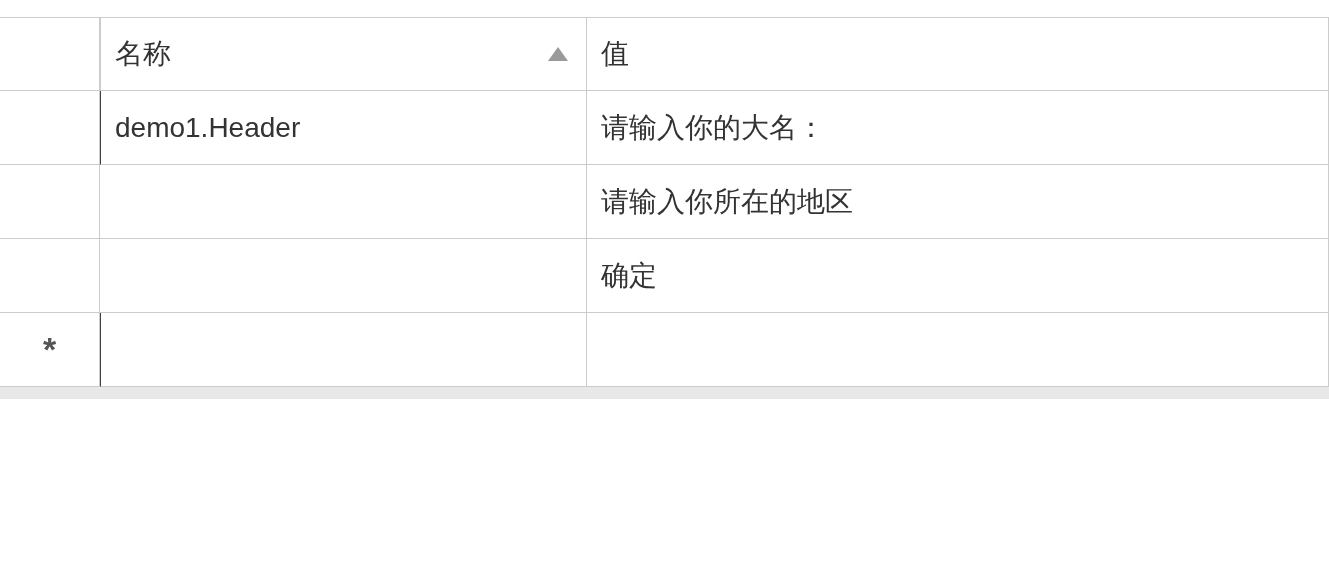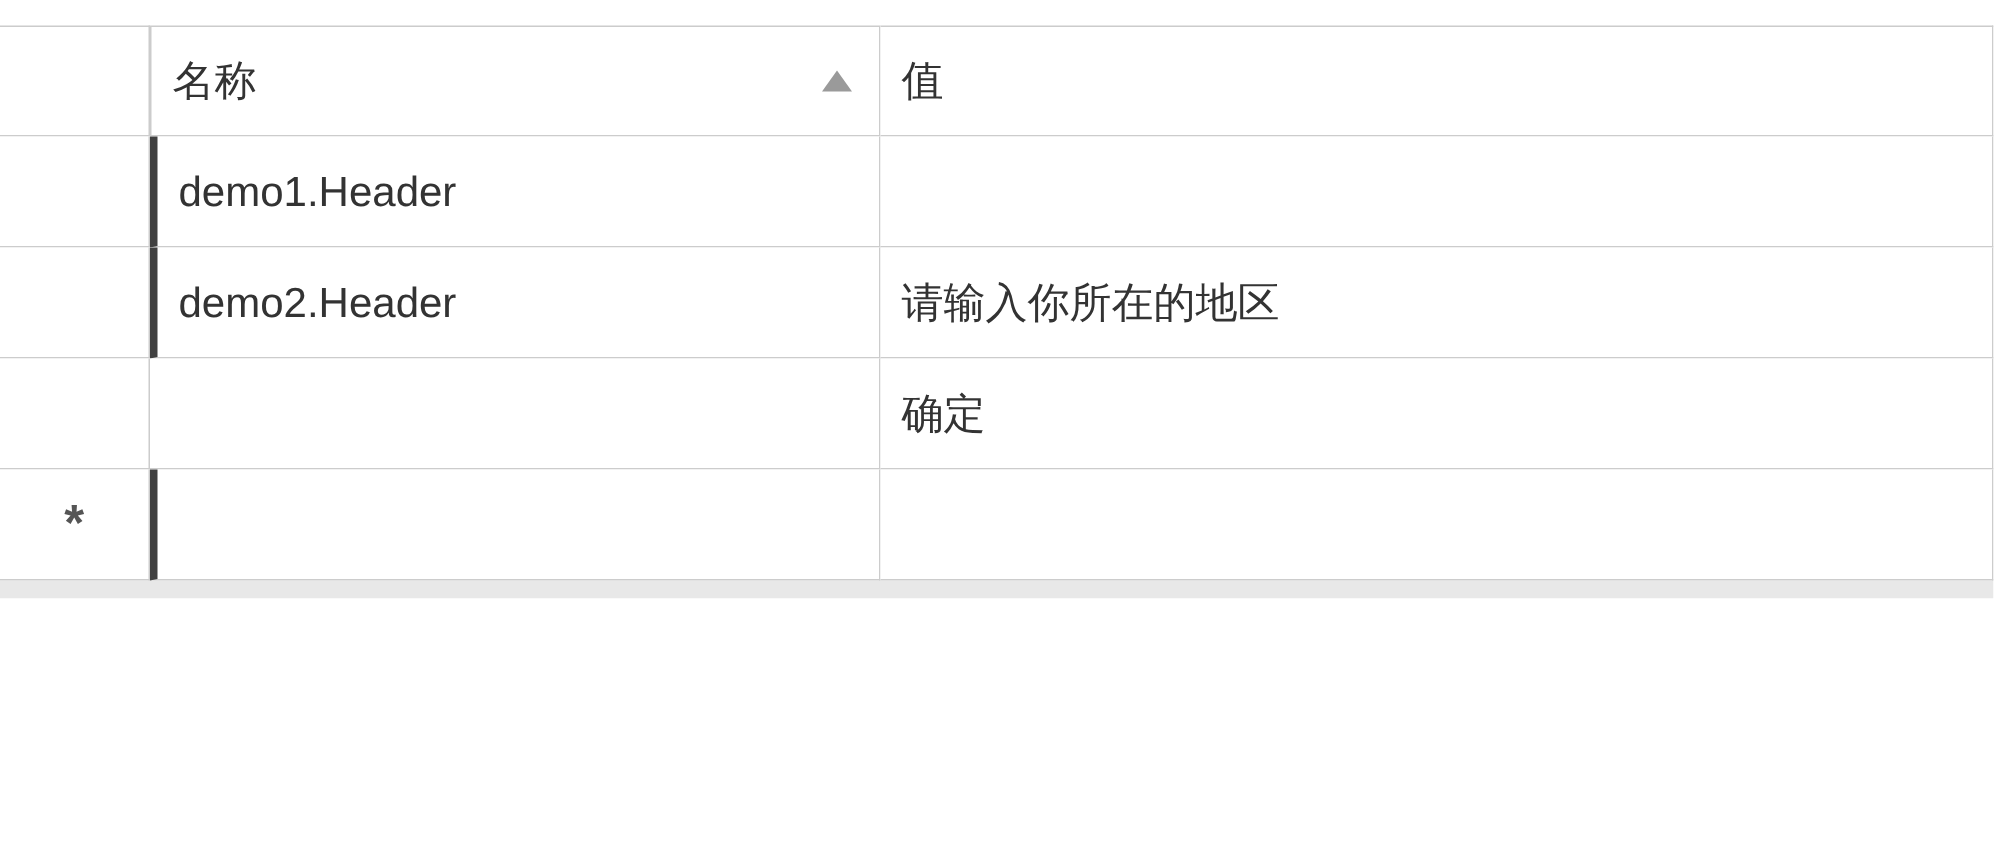--- a/index.html
+++ b/index.html
@@ -59,21 +59,21 @@
       width: 0;
       height: 0;
       border-left: 10px solid transparent;
       border-right: 10px solid transparent;
       border-bottom: 14px solid #9a9a9a;
     }
     .name-header {
       border-left: 1px solid #cccccc;
     }
     .name-cell {
-      border-left: 5px solid #404040;
+      border-left: 1px solid #404040;
     }
     .value-header {
       
     }
     .star-cell {
       font-family: Arial, sans-serif;
       color: #555555;
     }
     .bottom-strip {
       grid-column: 1 / 4;
@@ -93,27 +93,27 @@
     <span class="sort-icon"></span>
   </div>
   <div class="cell header-cell value-header">
     <span>值</span>
   </div>
 
   <div class="cell gutter-cell no-top"></div>
   <div class="cell name-cell">
     <span>demo1.Header</span>
   </div>
+  <div class="cell">
+    <span>请输入你的大名：</span>
+  </div>
 
   <div class="cell gutter-cell no-top"></div>
 
   <div class="cell gutter-cell no-top"></div>
-  <div class="cell name-cell">
-    <span>demo2.Header</span>
-  </div>
   <div class="cell">
     <span>请输入你所在的地区</span>
   </div>
 
   <div class="cell gutter-cell no-top"></div>
 
   <div class="cell gutter-cell no-top"></div>
   <div class="cell">
     <span>确定</span>
   </div>

